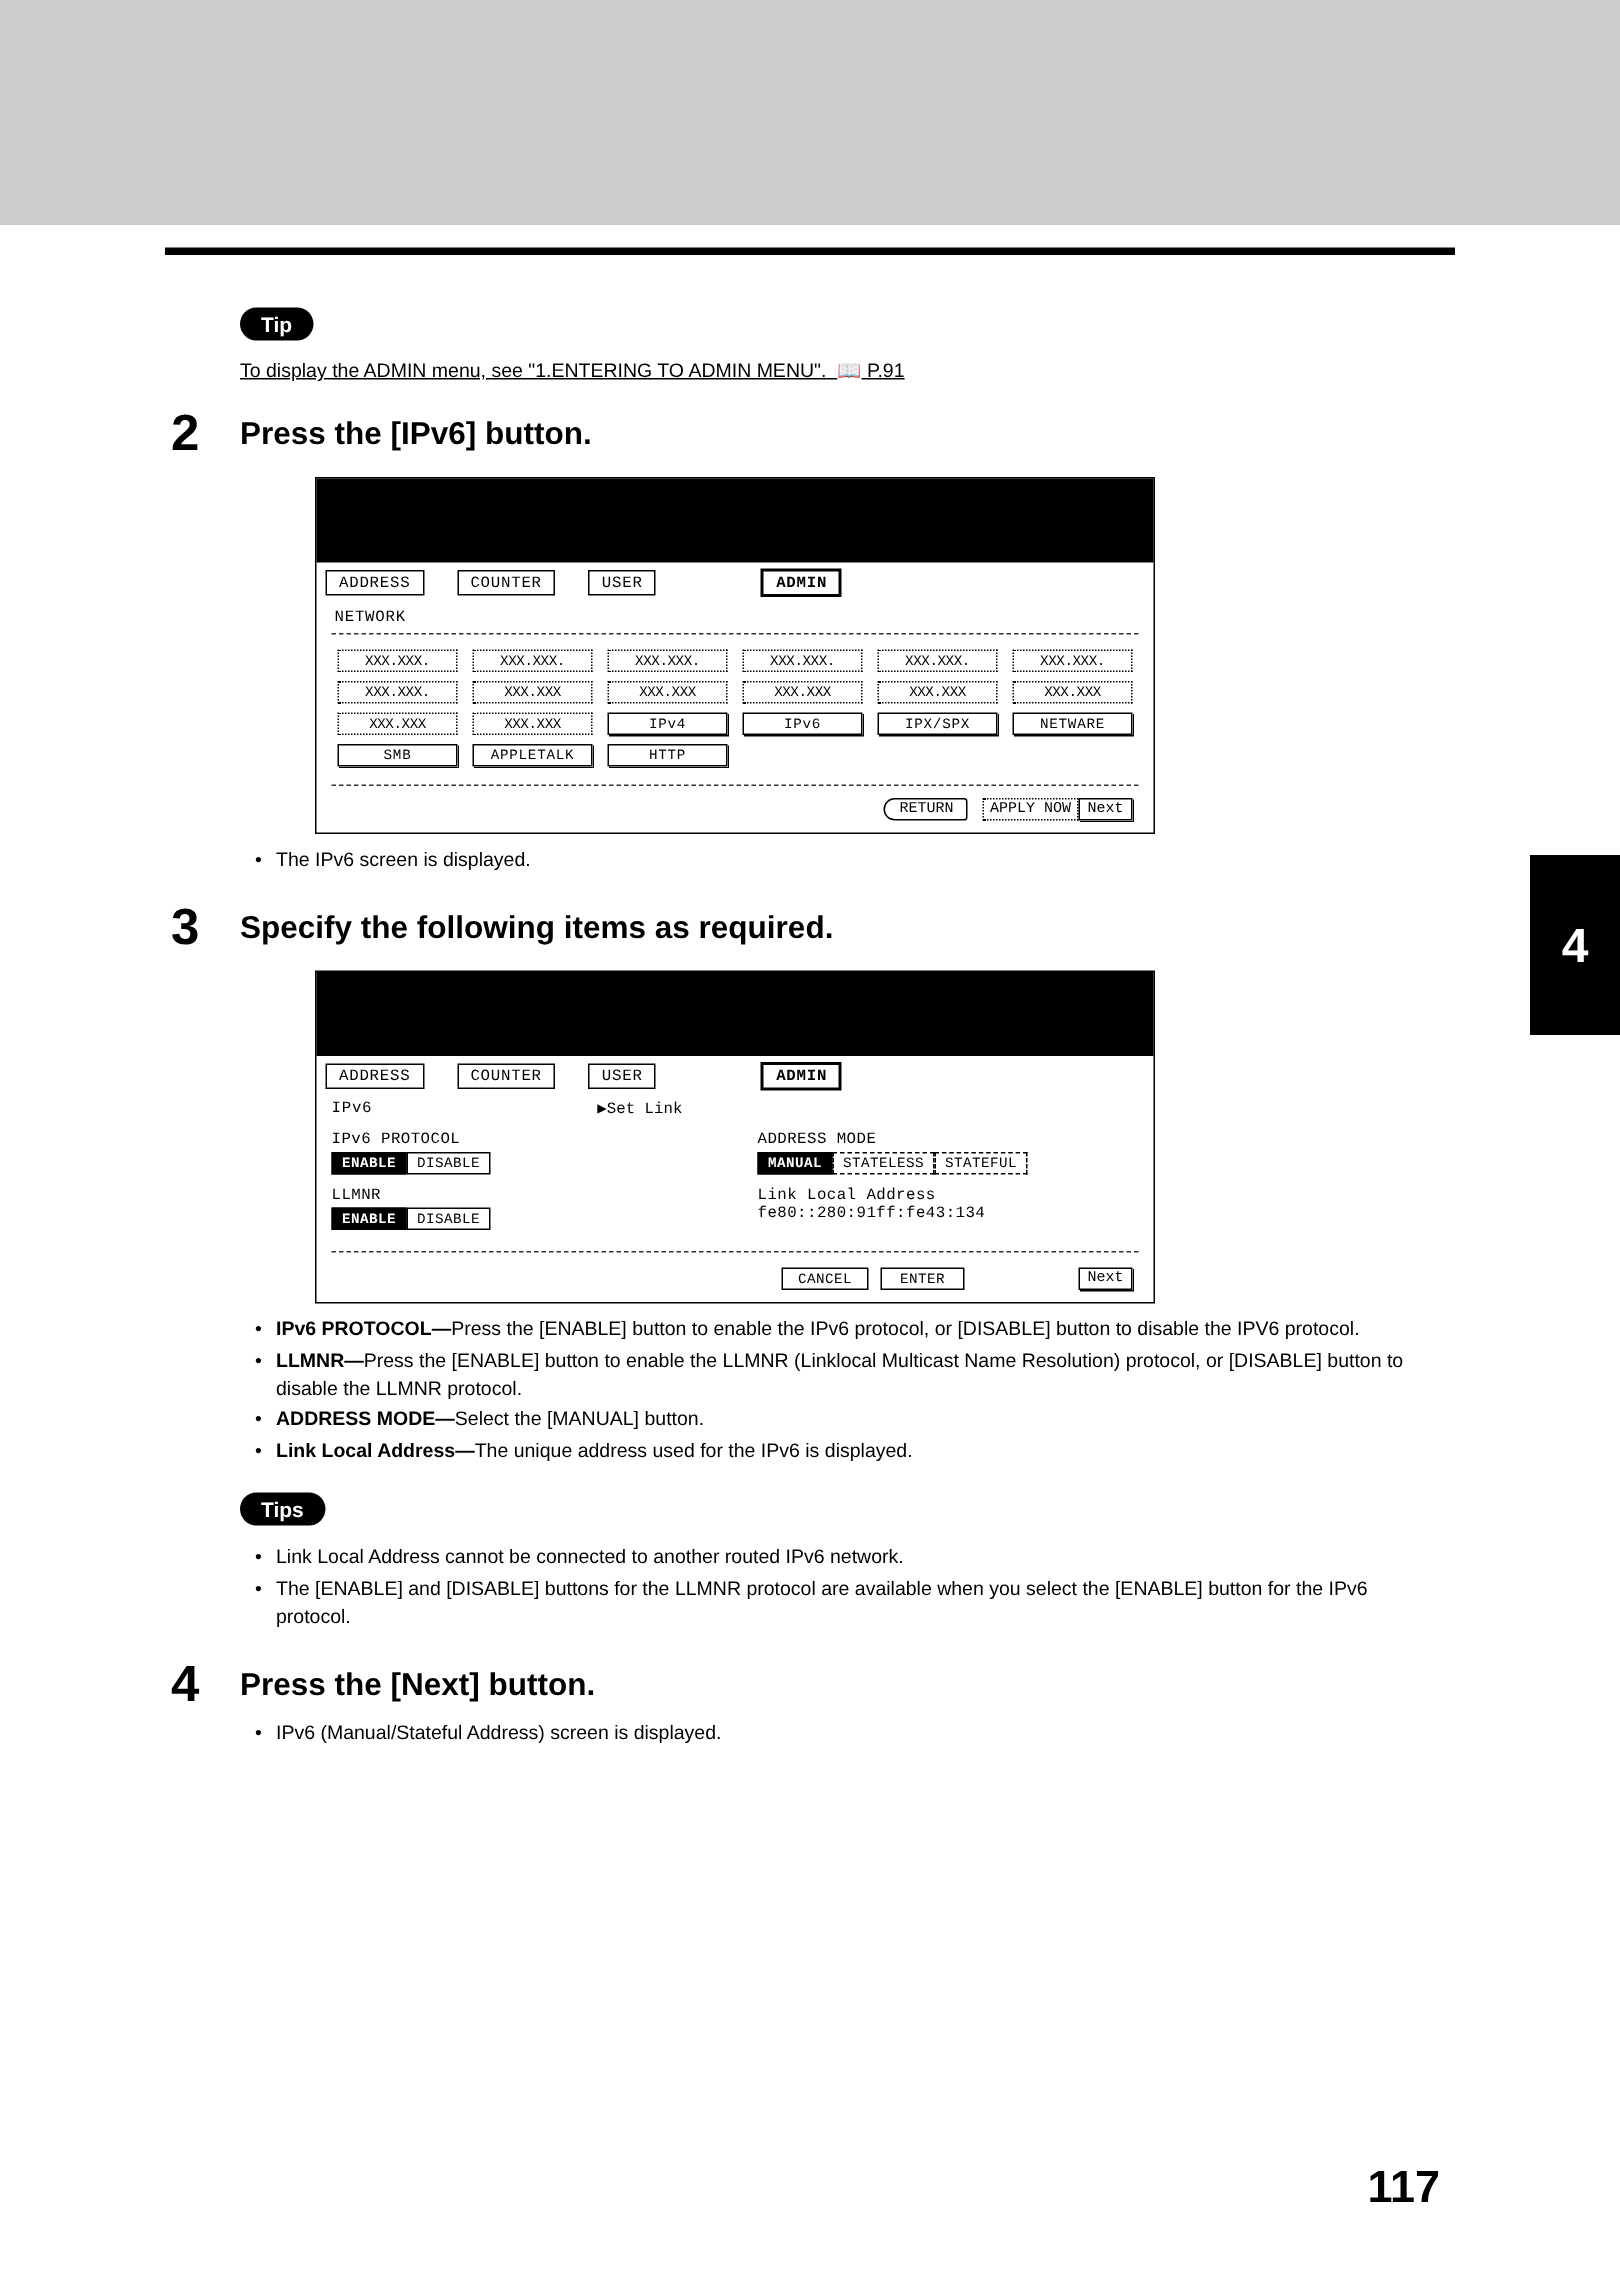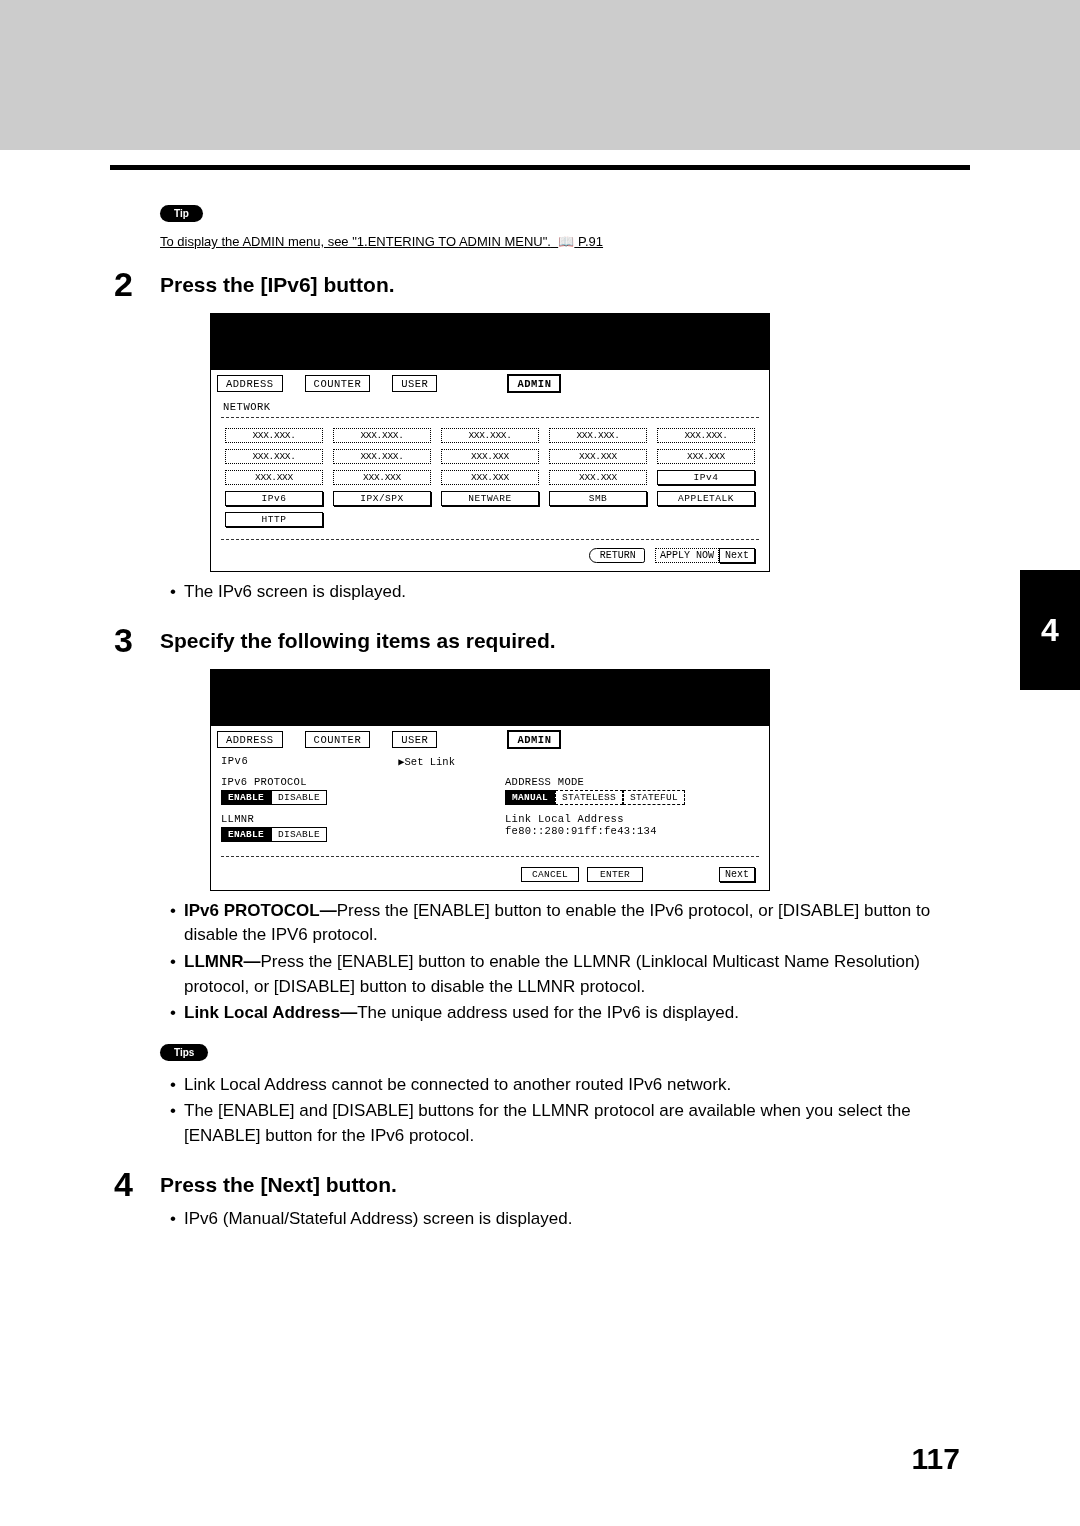--- a/index.html
+++ b/index.html
@@ -1,45 +1,45 @@
 <!DOCTYPE html>
 <html><head>
 <meta charset="utf-8">
 <style>
   * { box-sizing: border-box; margin: 0; padding: 0; }
   body { font-family: Arial, Helvetica, sans-serif; font-size: 13px; background: #fff; color: #000; }
   .page { width: 1080px; height: 1526px; margin: 0 auto; position: relative; background: #fff; }
   .header-gray { position: absolute; top: 0; left: 0; right: 0; height: 150px; background: #ccc; }
   .black-rule { position: absolute; top: 165px; left: 110px; right: 110px; height: 5px; background: #000; }
   .content { position: absolute; top: 205px; left: 160px; right: 130px; }
-  .tip-badge, .tips-badge { display: inline-block; background: #000; color: #fff; padding: 3px 14px; border-radius: 11px; font-size: 10px; font-weight: bold; margin-bottom: 8px; }
+  .tip-badge, .tips-badge { display: inline-block; background: #000; color: #fff; padding: 3px 14px; border-radius: 11px; font-size: 14px; font-weight: bold; margin-bottom: 8px; }
   .tip-text { font-size: 13px; margin-top: 4px; text-decoration: underline; }
   .book-icon { display: inline-block; font-size: 13px; }
   .step-row { display: flex; align-items: flex-start; margin-top: 18px; margin-left: -46px; }
   .step-num { font-size: 34px; font-weight: bold; width: 46px; line-height: 1; }
   .step-title { font-size: 21px; font-weight: bold; line-height: 1.3; padding-top: 4px; }
   .screenshot { margin: 12px auto 8px 50px; border: 1px solid #000; font-family: "Courier New", monospace; font-size: 10.5px; width: 560px; }
   .screen-black { background: #000; height: 56px; }
   .tabs-row { display: flex; padding: 4px 6px 2px 6px; gap: 22px; align-items: center; }
   .tab { border: 1px solid #000; padding: 2px 8px 1px 8px; font-size: 10.5px; letter-spacing: 0.5px; text-align:center; }
   .tab.sel { font-weight: bold; border-width: 2px; }
   .tab-gap { width: 26px; }
   .screen-body { padding: 4px 10px 8px 10px; }
   .crumb { font-size: 10.5px; margin: 2px 0 4px 2px; letter-spacing: 0.5px;}
   .dotline-top { border-top: 1px dashed #333; height: 0; margin: 4px 0 6px 0;}
-  .btn-grid { display: grid; grid-template-columns: repeat(5, 1fr); gap: 6px 10px; padding: 4px 4px 2px 4px; }
+  .btn-grid { display: grid; grid-template-columns: repeat(6, 1fr); gap: 6px 10px; padding: 4px 4px 2px 4px; }
   .mini-box { border: 1px dotted #000; text-align: center; padding: 1px 0; font-size: 9.5px; letter-spacing: -0.3px; }
   .mini-btn { border: 1px solid #000; text-align: center; padding: 1px 0; font-size: 9.5px; letter-spacing: 0.5px; box-shadow: 1px 1px 0 #000;}
   .dotline-bottom { border-top: 1px dashed #333; height:0; margin: 10px 0 6px 0;}
   .footer-btns { display: flex; justify-content: flex-end; align-items: center; padding: 2px 4px 0 4px;}
   .return-btn { border:1px solid #000; border-radius: 10px 3px 3px 10px; padding: 1px 8px 1px 10px; font-size: 10px; display:inline-block;}
   .apply-btn { border:1px dotted #000; padding:1px 4px; font-size:10px; display:inline-block; margin-left:4px;}
   .next-btn { border:1px solid #000; padding:1px 5px; font-size:10px; display:inline-block; position:relative; box-shadow: 1px 1px 0 #000;}
   .bullet-list { margin-top: 6px; margin-left: 10px; }
-  .bullet-list li { list-style: none; position: relative; padding-left: 14px; font-size: 17px; line-height: 1.45; margin-bottom: 2px;}
+  .bullet-list li { list-style: none; position: relative; padding-left: 14px; font-size: 13px; line-height: 1.45; margin-bottom: 2px;}
   .bullet-list li::before { content: "•"; position: absolute; left: 0; }
   .side-tab { position: absolute; right: 0; top: 570px; width: 60px; height: 120px; background: #000; color: #fff; display:flex; align-items:center; justify-content:center; font-size: 32px; font-weight: bold;}
   .page-num { position: absolute; right: 120px; bottom: 50px; font-size: 30px; font-weight: bold;}
   
   .two-col { display: flex; gap: 30px; }
   .two-col > div { flex: 1; }
   .lbl { font-size: 10.5px; margin-top: 2px; letter-spacing:0.3px;}
   .btn-row { display: flex; gap: 0; margin-top: 2px;}
   .sbtn { border: 1px solid #000; padding: 1px 6px; font-size: 9.5px; text-align:center; letter-spacing:0.3px;}
   .sbtn.sel { background: #000; color: #fff; font-weight:bold; border-width:2px; padding:0px 5px;}
@@ -173,20 +173,21 @@
           <span class="sbtn" style="padding:1px 12px">ENTER</span>
           <span style="flex:0 0 60px"></span>
           <span class="next-btn">Next</span>
         </div>
       </div>
     </div>
 
     <ul class="bullet-list">
       <li><b>IPv6 PROTOCOL—</b><span>Press the [ENABLE] button to enable the IPv6 protocol, or [DISABLE] button to disable the IPV6 protocol.</span></li>
       <li><b>LLMNR—</b><span>Press the [ENABLE] button to enable the LLMNR (Linklocal Multicast Name Resolution) protocol, or [DISABLE] button to disable the LLMNR protocol.</span></li>
+      <li><b>ADDRESS MODE—</b><span>Select the [MANUAL] button.</span></li>
       <li><b>Link Local Address—</b><span>The unique address used for the IPv6 is displayed.</span></li>
     </ul>
 
     <div style="margin-top:18px">
       <span class="tips-badge">Tips</span>
     </div>
     <ul class="bullet-list" style="margin-top:4px">
       <li>Link Local Address cannot be connected to another routed IPv6 network.</li>
       <li>The [ENABLE] and [DISABLE] buttons for the LLMNR protocol are available when you select the [ENABLE] button for the IPv6 protocol.</li>
     </ul>

